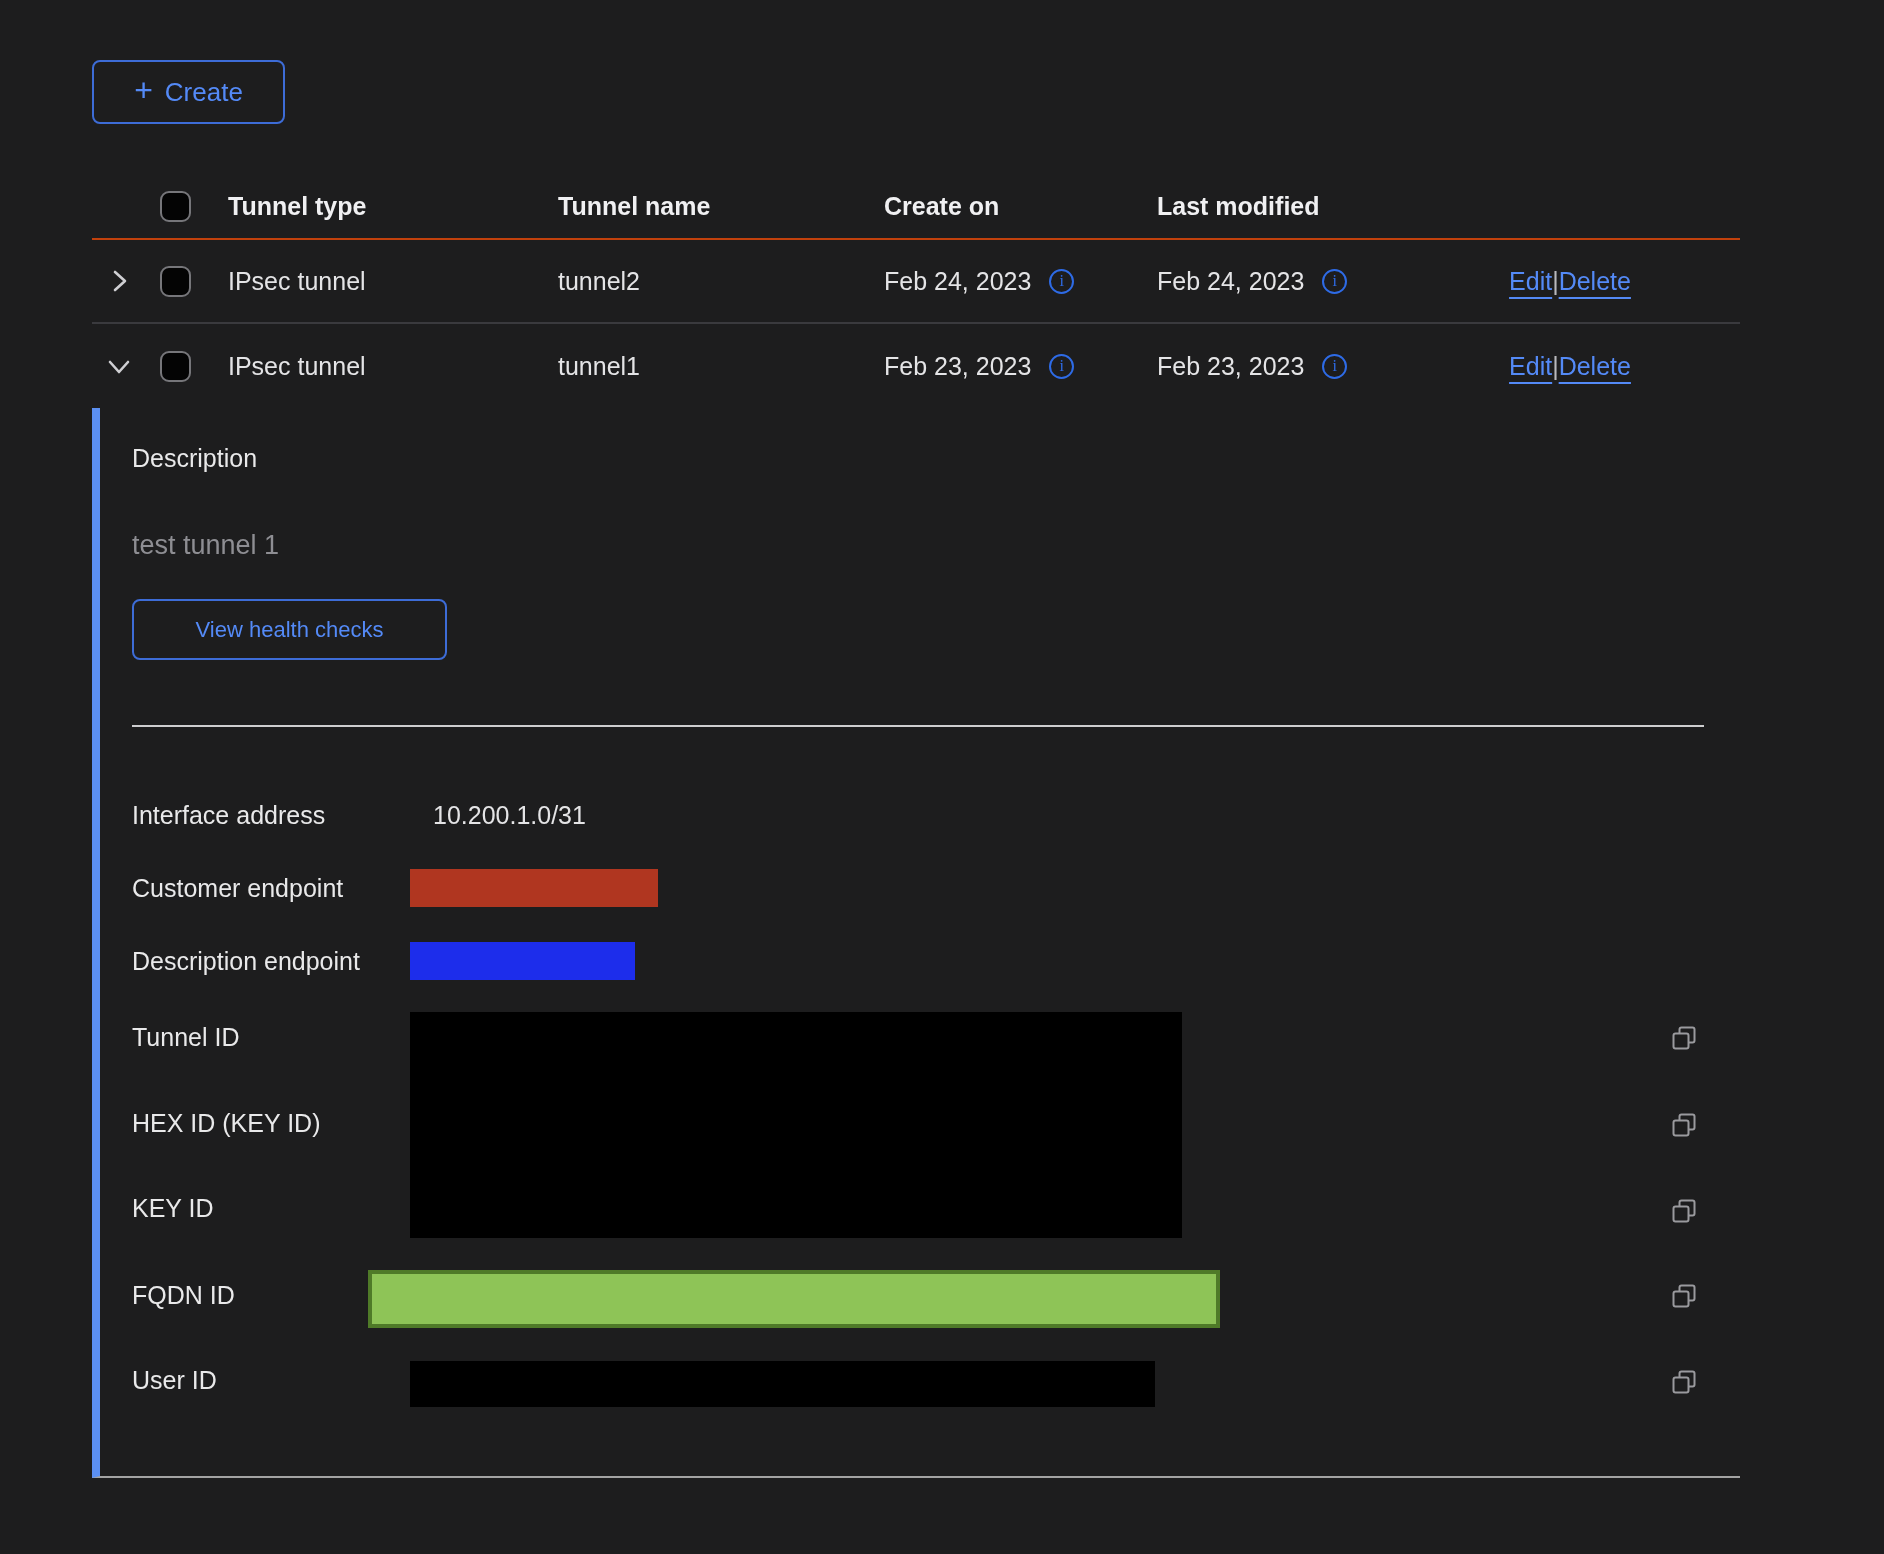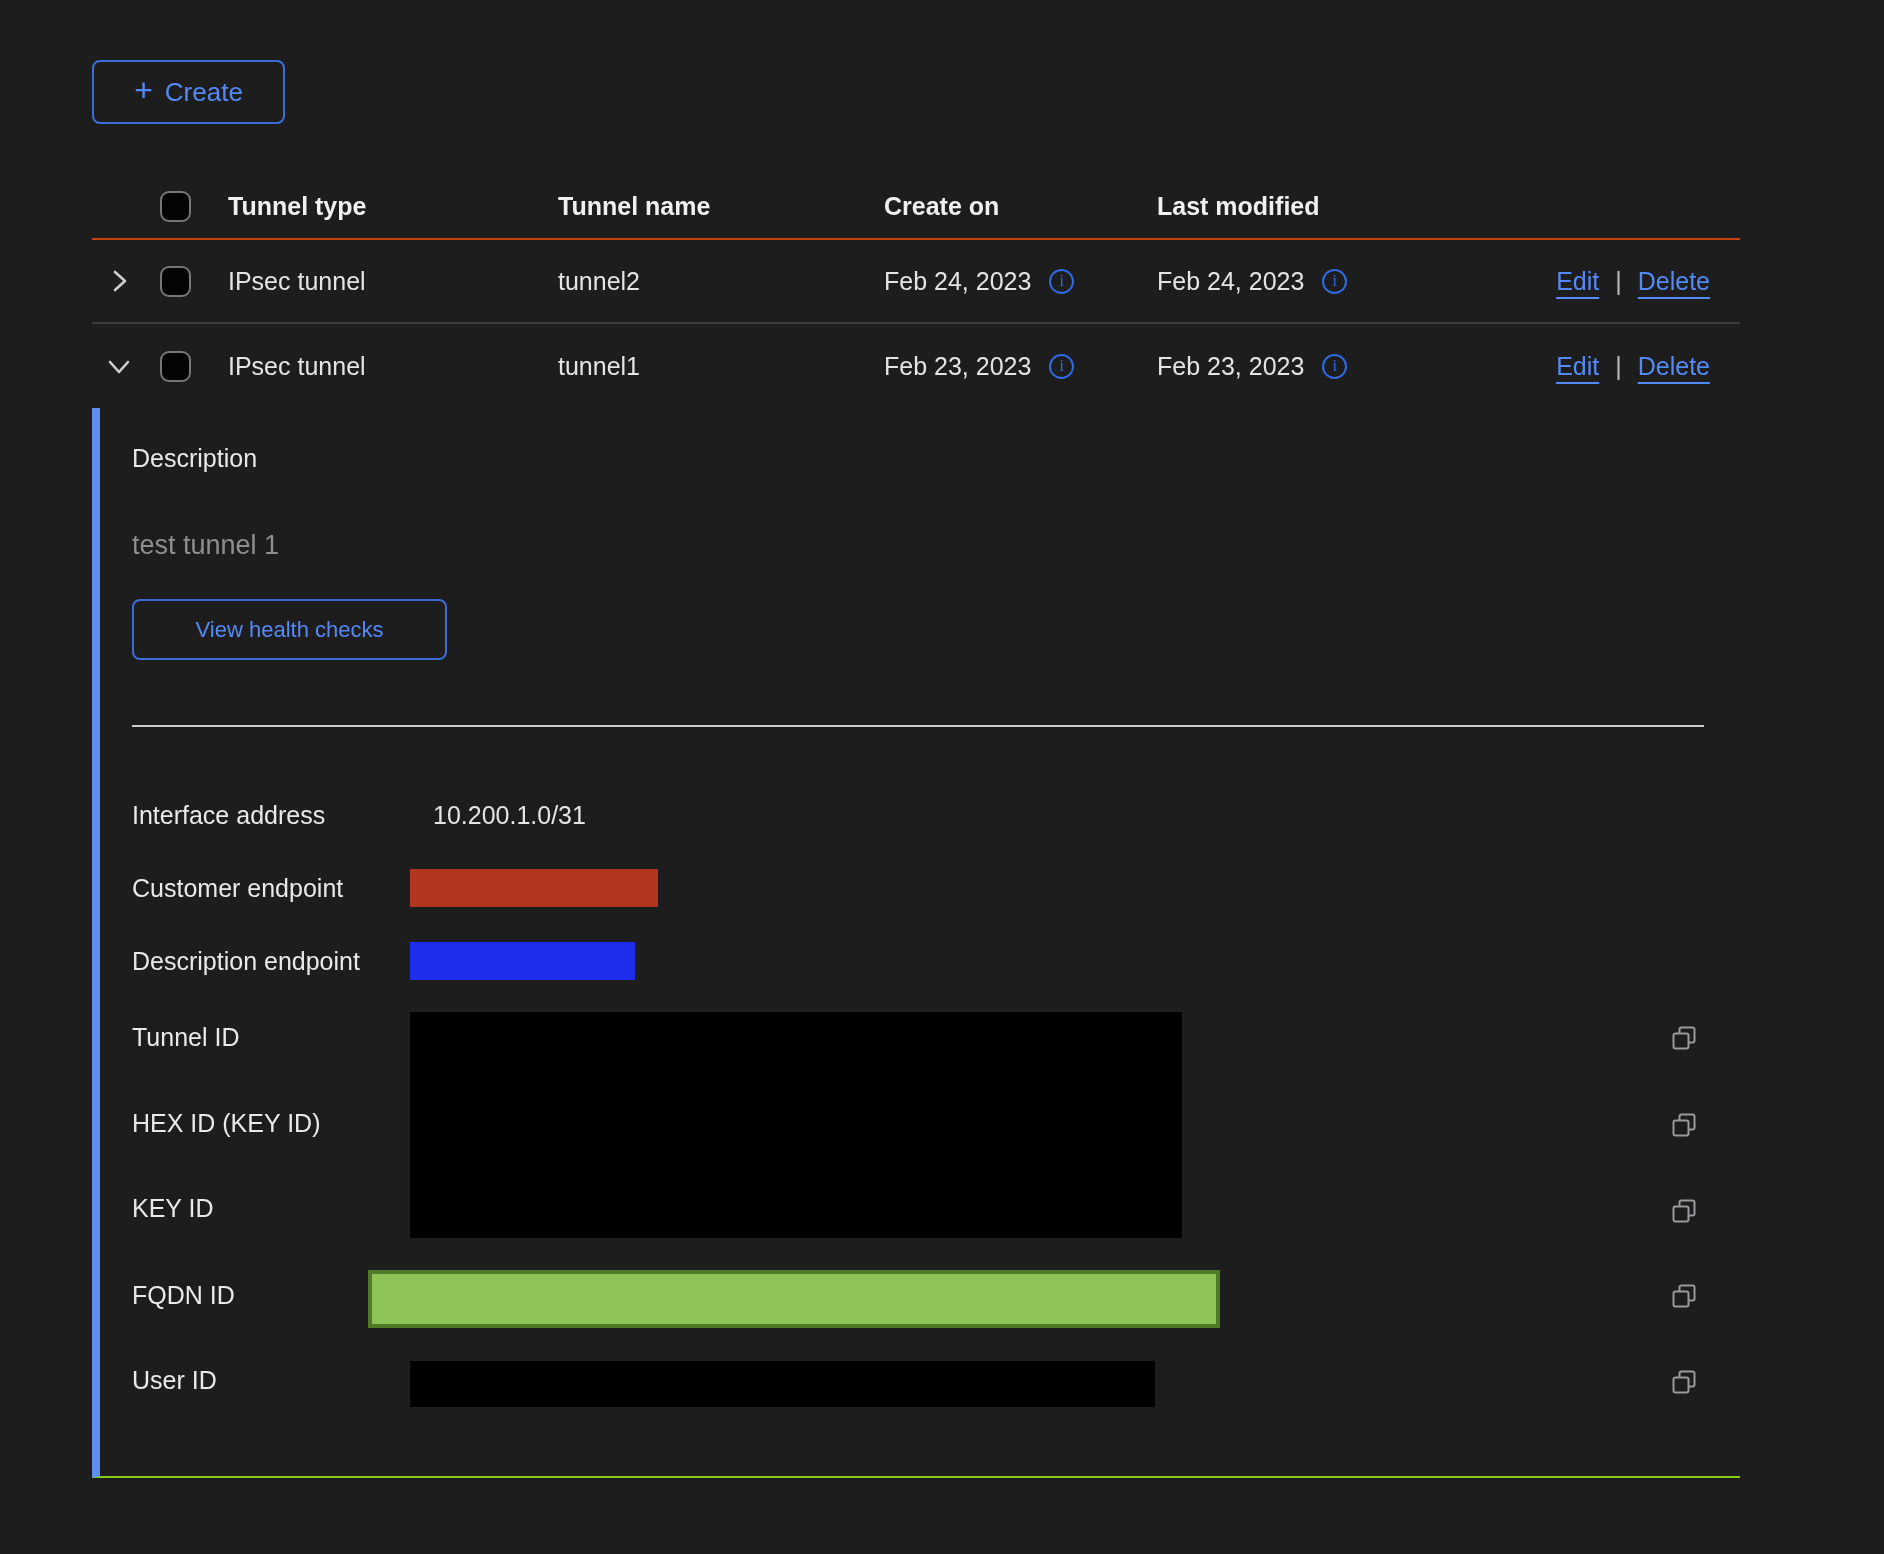--- a/index.html
+++ b/index.html
@@ -46,21 +46,21 @@
   .trow { display: flex; align-items: center; }
   .thead { height: 65px; border-bottom: 2px solid #c2410c; }
   .tbody-row { height: 84px; }
   .row-divider { border-bottom: 2px solid #3a3a3e; }
   .col-expander { width: 68px; display: flex; align-items: center; padding-left: 14px; }
   .col-check { width: 68px; display: flex; align-items: center; }
   .col-type { width: 330px; }
   .col-name { width: 326px; }
   .col-created { width: 273px; display: flex; align-items: center; }
   .col-modified { width: 273px; display: flex; align-items: center; }
-  .col-actions { flex: 1; display: flex; align-items: center; justify-content: flex-end; padding-right: 30px; gap: 16px; }
+  .col-actions { flex: 1; display: flex; align-items: center; justify-content: center; padding-right: 30px; }
   .th { font-weight: 700; font-size: 25px; color: #f0f0f2; }
   .cell-text { font-size: 25px; color: #e4e4e6; }
 
   .checkbox {
     width: 31px; height: 31px;
     border: 2px solid #76767a;
     border-radius: 9px;
     background: #040404;
     cursor: pointer;
   }
@@ -89,21 +89,21 @@
     cursor: pointer;
   }
   .action-sep { color: #b9b9bd; font-size: 25px; }
 
   
   .panel {
     position: absolute;
     left: 92px; top: 408px;
     width: 1648px; height: 1070px;
     border-left: 8px solid #5b8ff2;
-    border-bottom: 2px solid #84cc16;
+    border-bottom: 2px solid #a3a3a3;
   }
   .panel .abs { position: absolute; }
   .desc-label { left: 32px; top: 36px; font-size: 25px; color: #e9e9ea; }
   .desc-value { left: 32px; top: 122px; font-size: 27px; color: #8e8e93; }
   .panel-rule { left: 32px; top: 317px; width: 1572px; height: 2px; background: #cdcdcf; }
 
   .dt-label { left: 32px; font-size: 25px; color: #e9e9ea; height: 30px; line-height: 30px; white-space: nowrap; }
   .dt-value { left: 333px; font-size: 25px; color: #e4e4e6; height: 30px; line-height: 30px; }
 
   .redact { position: absolute; }

